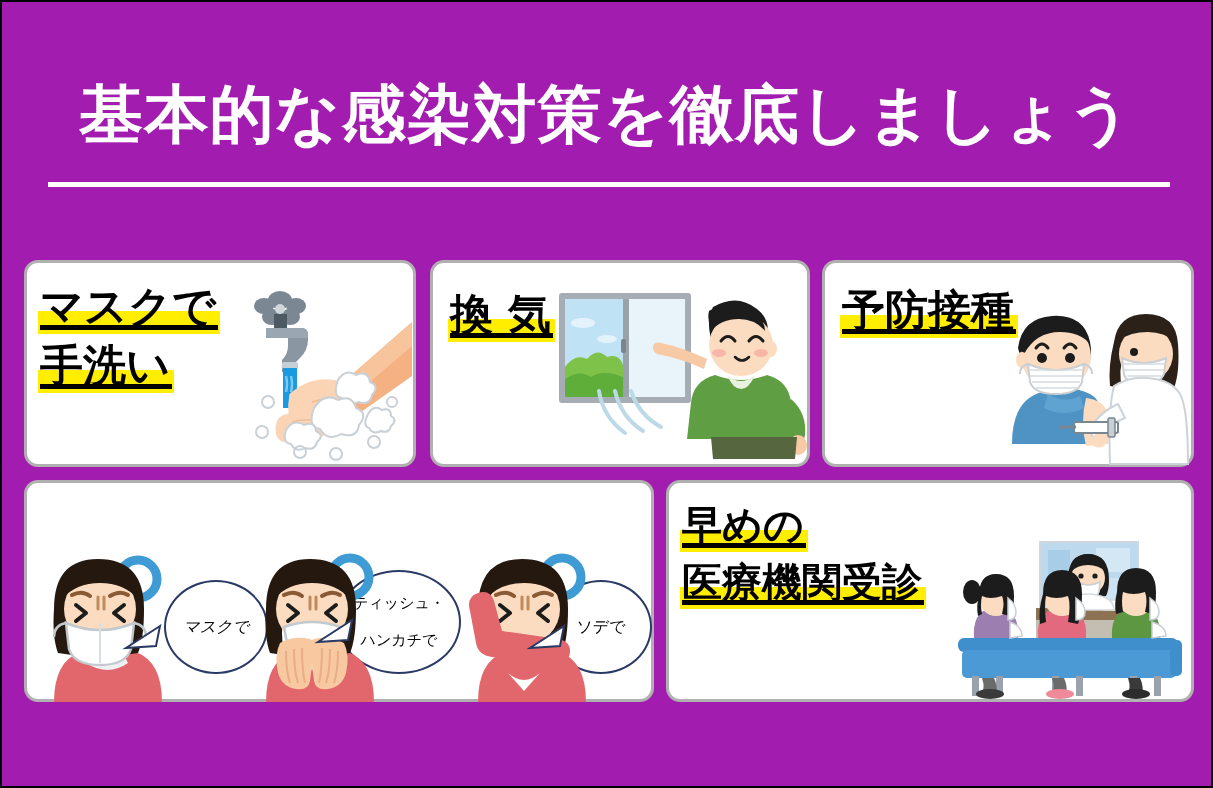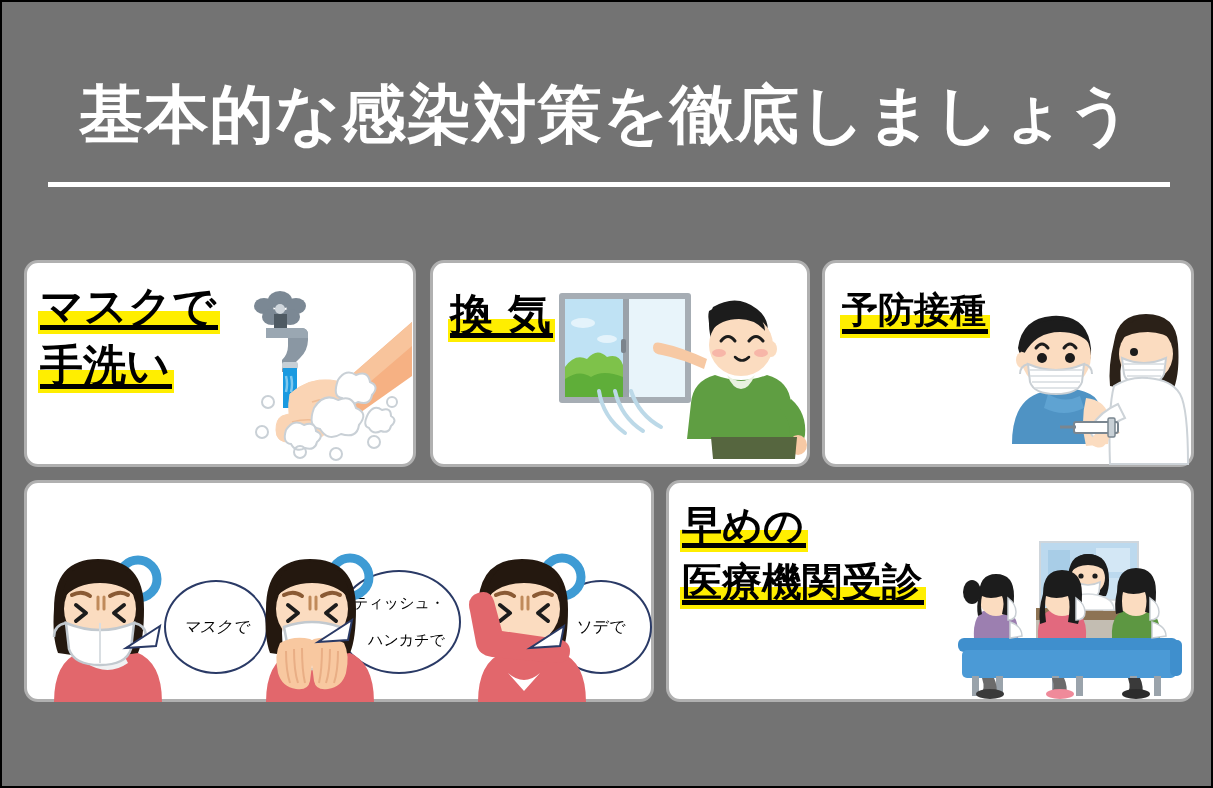--- a/index.html
+++ b/index.html
@@ -5,21 +5,21 @@
   html,body{margin:0;padding:0;}
   body{
     width:1213px;height:788px;
     background:#000;
     font-family:"Liberation Sans","DejaVu Sans",sans-serif;
     overflow:hidden;
   }
   #poster{
     position:absolute;left:2px;top:2px;
     width:1209px;height:784px;
-    background:#737373;
+    background:#a21caf;
     overflow:hidden;
   }
 
   
   #title-block{position:absolute;left:0;top:78px;width:1209px;text-align:center;}
   #poster-title{
     font-family:"DejaVu Sans","Liberation Sans",sans-serif;
     font-weight:bold;
     font-size:63px;
     line-height:70px;
@@ -62,21 +62,21 @@
     background:#ffee00;z-index:0;
   }
   .hl-line .underline{
     position:absolute;left:0px;right:-2px;bottom:2px;height:5px;
     background:#000000;z-index:2;
   }
   .hl-line .txt{position:relative;z-index:1;}
 
   #hl-handwash{left:38px;top:278px;font-size:43px;line-height:52px;}
   #hl-vent    {left:448px;top:286px;font-size:43px;line-height:52px;}
-  #hl-vaccine {left:840px;top:282px;font-size:36px;line-height:52px;}
+  #hl-vaccine {left:840px;top:282px;font-size:43px;line-height:52px;}
   #hl-cough   {left:38px;top:492px;font-size:43px;line-height:52px;}
   #hl-clinic  {left:680px;top:498px;font-size:40px;line-height:50px;}
   #hl-handwash .hl-line:first-child{margin-bottom:7px;}
   #hl-cough .hl-line{margin-bottom:4px;}
   #hl-clinic .hl-line:first-child{margin-bottom:7px;}
 
   
   .illus{position:absolute;z-index:2;}
 
   
@@ -378,21 +378,21 @@
         <path d="M66 50 v12 M72 50 v12" stroke="#c08a5a" stroke-width="3" stroke-linecap="round"></path>
 
         <path d="M14 64 q-4 -14 8 -18 q12 -4 16 8 l8 30 l56 8 q12 2 12 12 q0 12 -14 12 l-64 -6 q-14 -2 -16 -14 z" fill="#e2676c"></path>
       </g>
     </svg>
   </div>
 
   <div class="bubble" id="bub-1" style="left:162px;top:578px;width:100px;height:90px;font-size:16px;font-style:italic;">
     <span>マスクで</span>
   </div>
-  <div class="bubble" id="bub-2" style="left:335px;top:568px;width:120px;height:100px;font-size:15px;text-align:right;">
+  <div class="bubble" id="bub-2" style="left:335px;top:568px;width:120px;height:100px;font-size:15px;">
     <span>
       <span>ティッシュ・</span><br>
       <span>ハンカチで</span>
     </span>
   </div>
   <div class="bubble" id="bub-3" style="left:548px;top:578px;width:98px;height:90px;font-size:16px;text-align:center;">
     <span>ソデで</span>
   </div>
 
   <svg style="position:absolute;left:120px;top:620px;z-index:3;" width="40" height="36">

